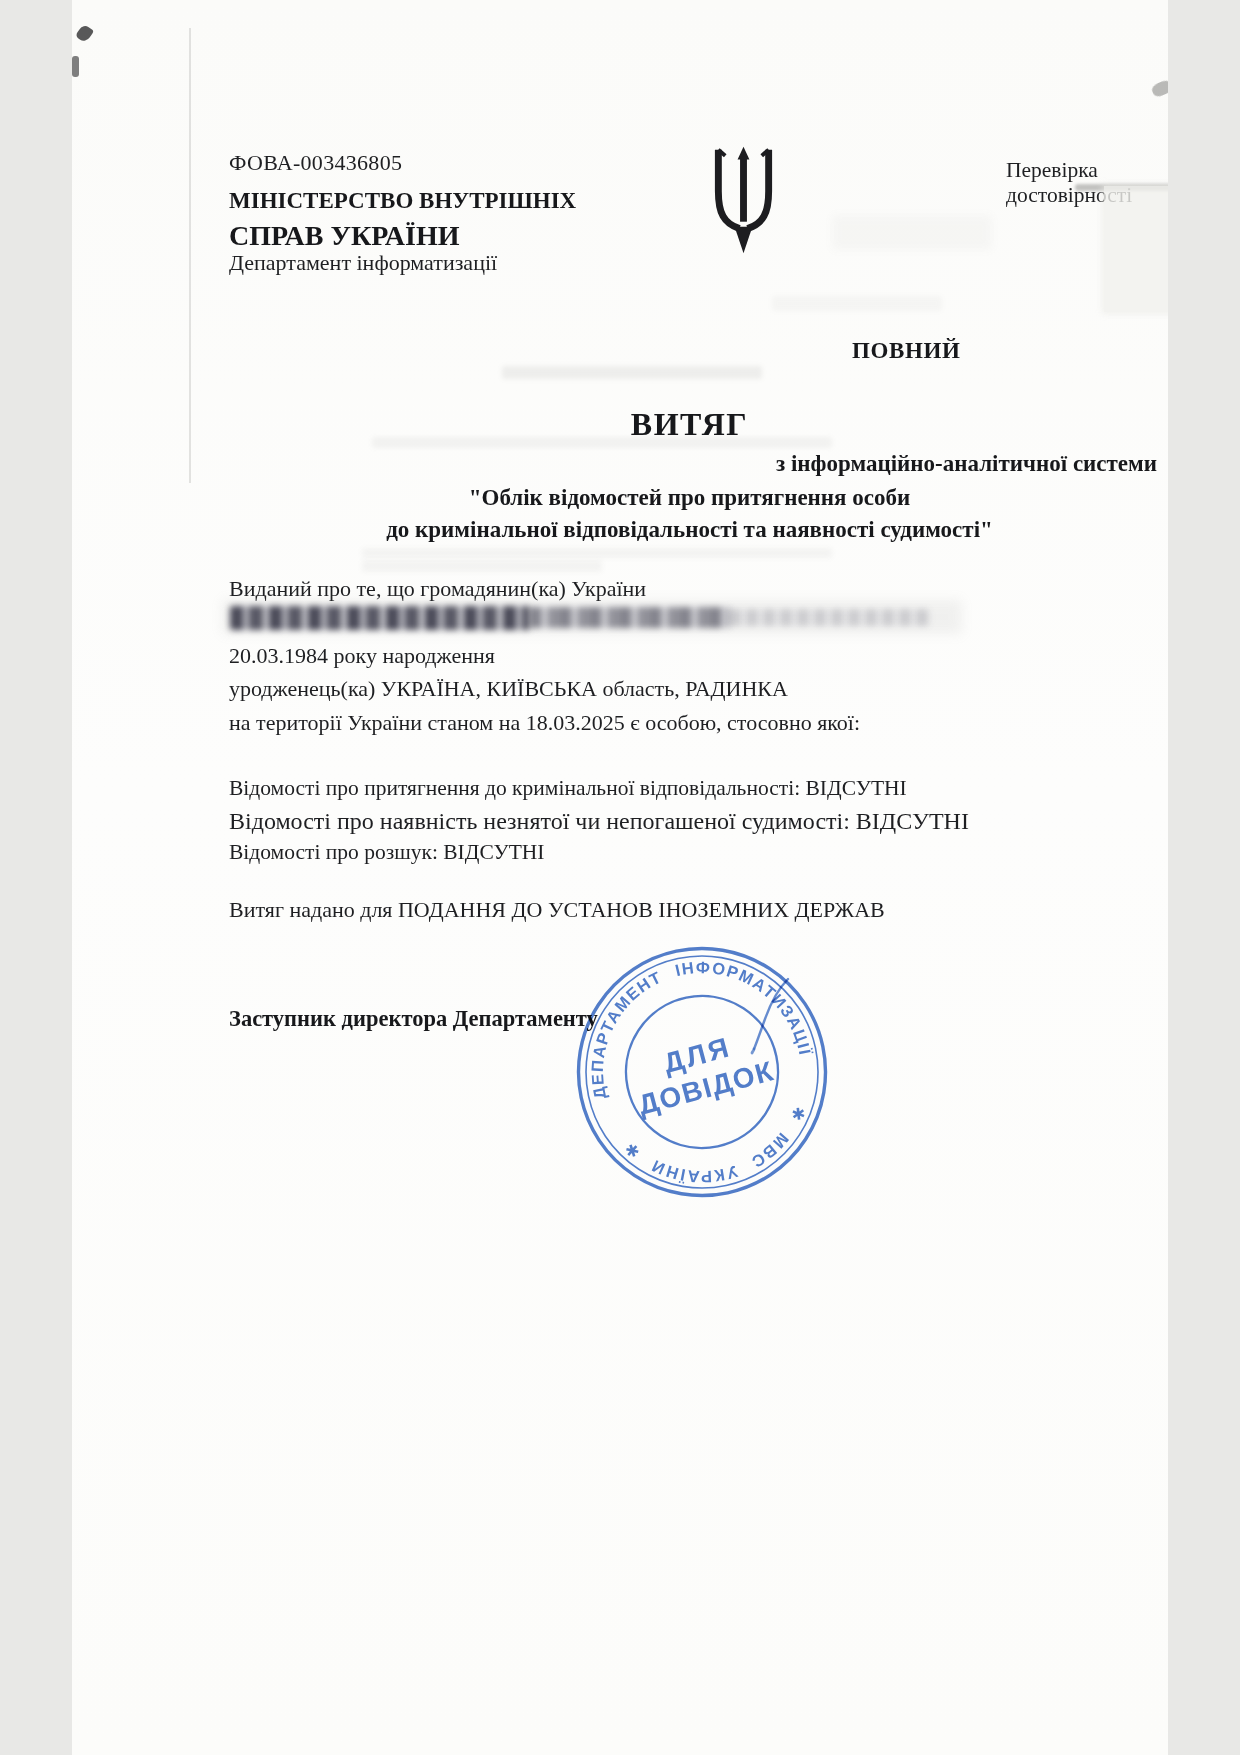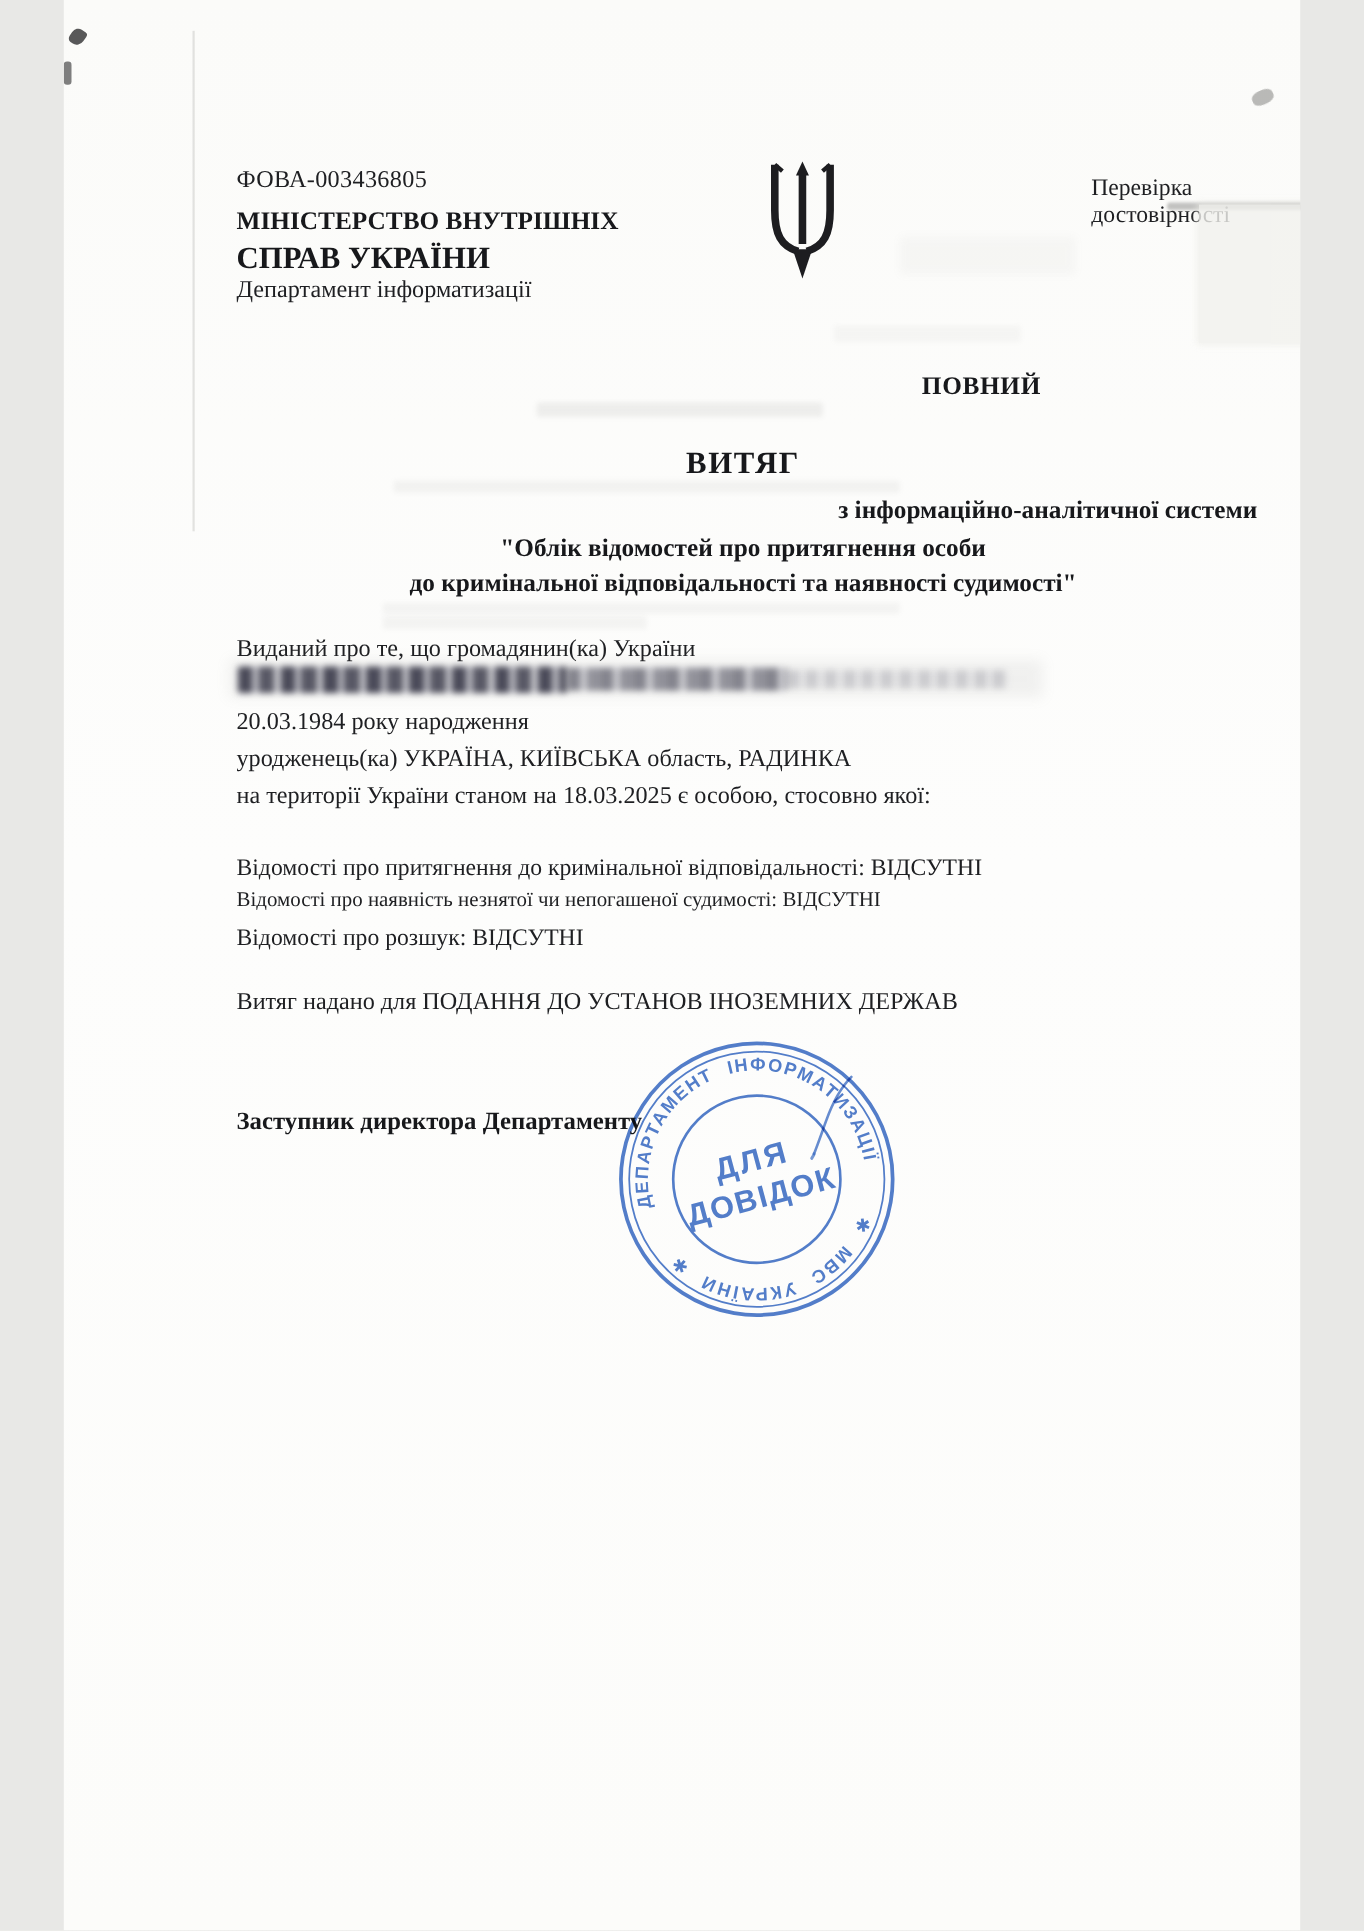--- a/index.html
+++ b/index.html
@@ -2,21 +2,20 @@
 <html><head>
 <meta charset="utf-8">
 <style>
   html,body{margin:0;padding:0;background:#e8e8e6;}
   .page{
     position:relative;width:1096px;height:1755px;margin:0 auto;
     background:linear-gradient(180deg,#fbfbf9 0%,#fdfdfc 45%,#fcfcfa 100%);
     overflow:hidden;
     font-family:"Liberation Serif","DejaVu Serif",serif;
     color:#1e1f22;
-    padding-left:28px;
   }
   .abs{position:absolute;}
   .b{font-weight:bold;color:#17181b;}
   .ghost{position:absolute;background:#8f8f8c;filter:blur(2.5px);border-radius:2px;pointer-events:none;}
   .artifact{position:absolute;pointer-events:none;}
   .redact-dark{position:absolute;border-radius:3px;filter:blur(3px);}
   .stamp-text{font-family:"Liberation Sans","DejaVu Sans",sans-serif;font-weight:bold;}
   .title-col{left:150px;width:935px;text-align:center;}
 </style>
 </head>
@@ -51,38 +50,38 @@
     <polygon points="27,81 45,81 36,108" fill="#1d1d20"></polygon>
     <path d="M10.5,3 l7,6 M61.5,3 l-7,6" stroke="#1d1d20" stroke-width="4" fill="none"></path>
   </svg>
 
   <div class="abs" style="left:903px;top:158px;font-size:21.5px;margin-left:31px;">Перевірка достовірності</div>
   <div class="artifact" style="left:1003px;top:184px;width:146px;height:7px;background:#8a8a88;opacity:.5;filter:blur(1.5px);border-radius:3px;"></div>
   <div class="artifact" style="left:1032px;top:186px;width:130px;height:126px;background:#f2f2ee;opacity:.8;box-shadow:0 0 6px 2px rgba(235,235,230,.8);"></div>
 
   <div class="abs b" style="left:780px;top:338px;width:252px;text-align:left;font-size:23px;letter-spacing:.6px;">ПОВНИЙ</div>
 
-  <div class="abs title-col b" style="top:406px;font-size:28px;letter-spacing:1.5px;">ВИТЯГ</div>
+  <div class="abs title-col b" style="top:406px;font-size:32px;letter-spacing:1.5px;">ВИТЯГ</div>
   <div class="abs title-col b" style="top:451px;font-size:23px;text-align:right;">з інформаційно-аналітичної системи</div>
   <div class="abs title-col b" style="top:485px;font-size:23px;">"Облік відомостей про притягнення особи</div>
   <div class="abs title-col b" style="top:517px;font-size:23px;">до кримінальної відповідальності та наявності судимості"</div>
 
   <div class="abs" style="left:157px;top:576px;font-size:22px;">Виданий про те, що громадянин(ка) України</div>
 
   <div class="artifact" style="left:150px;top:600px;width:740px;height:34px;background:#9a9a98;opacity:.12;filter:blur(6px);"></div>
   <div class="redact-dark" style="left:158px;top:606px;width:300px;height:24px;background:repeating-linear-gradient(90deg,rgba(45,45,62,.85) 0 13px,rgba(110,110,128,.45) 13px 19px,rgba(50,50,66,.8) 19px 33px,rgba(130,130,146,.35) 33px 39px);"></div>
   <div class="redact-dark" style="left:458px;top:607px;width:200px;height:21px;background:repeating-linear-gradient(90deg,rgba(60,60,76,.6) 0 11px,rgba(130,130,146,.35) 11px 18px,rgba(70,70,86,.55) 18px 30px);"></div>
   <div class="redact-dark" style="left:658px;top:609px;width:200px;height:17px;background:repeating-linear-gradient(90deg,rgba(110,110,124,.35) 0 10px,rgba(160,160,172,.2) 10px 17px);opacity:.8;"></div>
 
   <div class="abs" style="left:157px;top:643px;font-size:22px;">20.03.1984 року народження</div>
   <div class="abs" style="left:157px;top:676px;font-size:22px;">уродженець(ка) УКРАЇНА, КИЇВСЬКА область, РАДИНКА</div>
   <div class="abs" style="left:157px;top:710px;font-size:22px;">на території України станом на 18.03.2025 є особою, стосовно якої:</div>
 
   <div class="abs" style="left:157px;top:776px;font-size:21.5px;">Відомості про притягнення до кримінальної відповідальності: ВІДСУТНІ</div>
-  <div class="abs" style="left:157px;top:808px;font-size:19px;">Відомості про наявність незнятої чи непогашеної судимості: ВІДСУТНІ</div>
+  <div class="abs" style="left:157px;top:808px;font-size:24px;">Відомості про наявність незнятої чи непогашеної судимості: ВІДСУТНІ</div>
   <div class="abs" style="left:157px;top:840px;font-size:21.5px;">Відомості про розшук: ВІДСУТНІ</div>
 
   <div class="abs b" style="left:157px;top:1006px;font-size:22.5px;">Заступник директора Департаменту</div>
 
   <div class="abs" style="left:157px;top:897px;font-size:22px;">Витяг надано для ПОДАННЯ ДО УСТАНОВ ІНОЗЕМНИХ ДЕРЖАВ</div>
 
   <svg class="abs" style="left:500px;top:941px;mix-blend-mode:multiply;" width="260" height="262" viewBox="-130 -131 260 262">
     <g transform="rotate(-12)" opacity="0.88">
       <circle r="123.5" fill="none" stroke="#3c6dc5" stroke-width="3.4"></circle>
       <circle r="116" fill="none" stroke="#3c6dc5" stroke-width="1.6"></circle>

